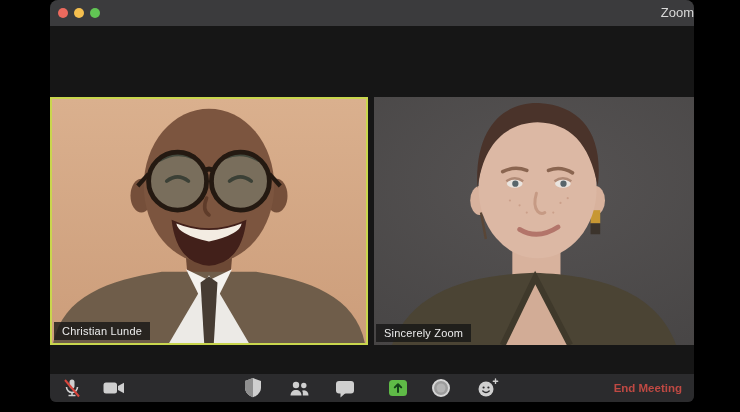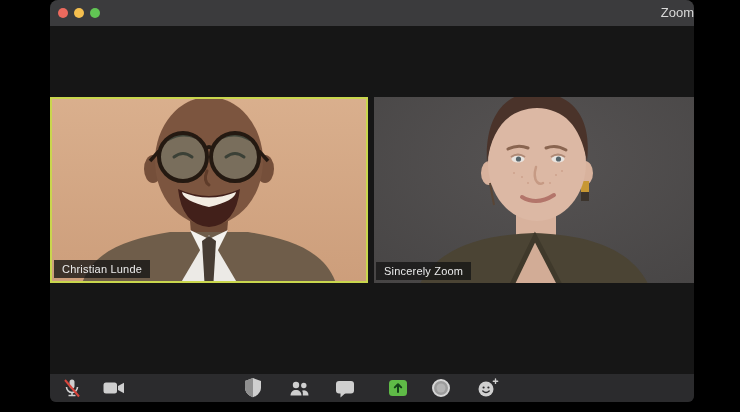--- a/index.html
+++ b/index.html
@@ -24,21 +24,21 @@
   .traffic-lights { display: flex; gap: 6px; margin-left: 8px; z-index: 2; }
   .traffic-light { width: 10px; height: 10px; border-radius: 50%; border: none; padding: 0; cursor: default; }
   .tl-close { background: var(--traffic-red, #ec6a5e); }
   .tl-min   { background: var(--traffic-yellow, #f5bf4f); }
   .tl-zoom  { background: var(--traffic-green, #61c554); }
   .window-title {
     position: absolute; left: 0; right: 0; text-align: right;
     color: #d9d9d9; font-size: 13px; line-height: 26px;
   }
   .video-tile {
-    position: absolute; top: 97px; height: 186px;
+    position: absolute; top: 97px; height: 248px;
     overflow: hidden; background: #222;
     box-sizing: border-box;
   }
   .tile-left  { left: 0; width: 318px; border: 2px solid var(--active-speaker-border, #c9d64d); }
   .tile-right { left: 324px; width: 320px; }
   .video-tile svg.portrait { position: absolute; left: 0; top: 0; width: 100%; height: 100%; display: block; }
   .name-label {
     position: absolute; left: 2px; bottom: 3px;
     background: rgba(20,20,20,0.78);
     color: #ececec; font-size: 11px; padding: 3px 8px;
@@ -241,15 +241,16 @@
     <button class="tool-btn btn-reactions">
       <svg width="24" height="22" viewBox="0 0 24 22">
         <circle cx="10" cy="12" r="7.5" fill="#cfcfcf"></circle>
         <circle cx="7.6" cy="10.5" r="1.1" fill="#2b2b2d"></circle>
         <circle cx="12.4" cy="10.5" r="1.1" fill="#2b2b2d"></circle>
         <path d="M6.8 14 q3.2 3 6.4 0" stroke="#2b2b2d" stroke-width="1.4" fill="none" stroke-linecap="round"></path>
         <path d="M19.5 2 v4.4 M17.3 4.2 h4.4" stroke="#cfcfcf" stroke-width="1.4" stroke-linecap="round"></path>
       </svg>
     </button>
 
+    <button class="btn-end-meeting">End Meeting</button>
   </div>
 
 </div>
 
 </body></html>

